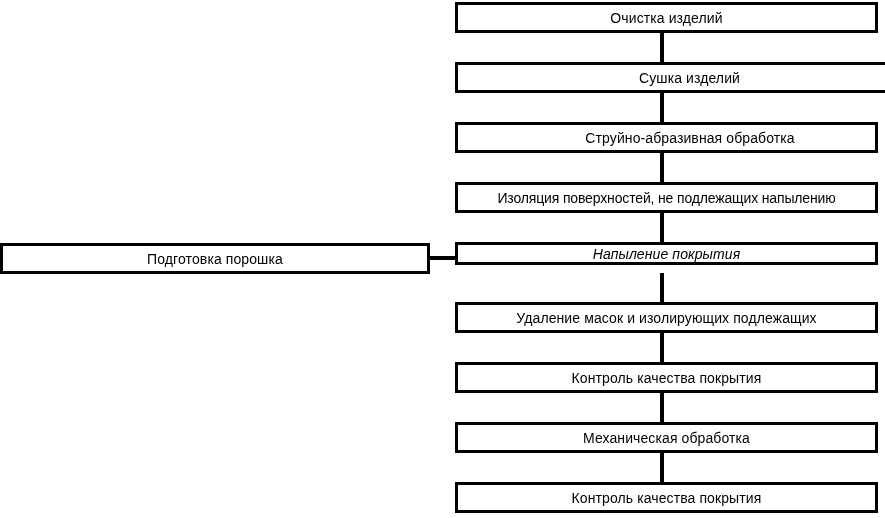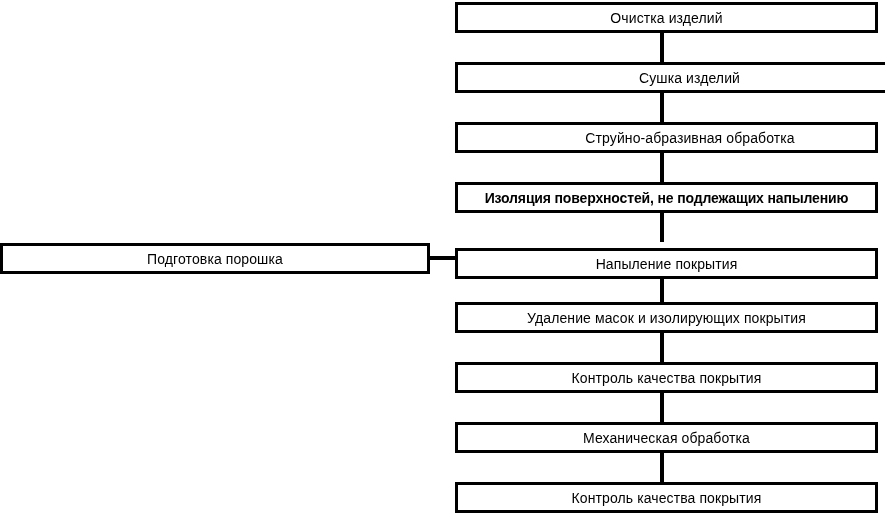--- a/index.html
+++ b/index.html
@@ -29,21 +29,21 @@
   }
   .node-label {
     font-size: 14px;
     line-height: 1;
     color: #000000;
     white-space: nowrap;
     letter-spacing: 0.1px;
   }
   
   .node.tight .node-label {
-    font-weight: bold;
+    font-weight: normal;
     font-size: 14px;
     letter-spacing: -0.15px;
   }
 
   
   .v-link {
     position: absolute;
     width: 4px;
     background: #000000;
     z-index: 1;
@@ -80,26 +80,26 @@
   </div>
 
   <div class="node" style="left:455px; top:122px; width:423px; height:31px;padding-left:47px;">
     <span class="node-label">Струйно-абразивная обработка</span>
   </div>
 
   <div class="node tight" style="left:455px; top:182px; width:423px; height:31px;">
     <span class="node-label">Изоляция поверхностей, не подлежащих напылению</span>
   </div>
 
-  <div class="node" style="left:455px; top:248px; width:423px; height:31px;">
+  <div class="node" style="left:455px; top:242px; width:423px; height:23px;font-style:italic;">
     <span class="node-label">Напыление покрытия</span>
   </div>
 
   <div class="node" style="left:455px; top:302px; width:423px; height:31px;">
-    <span class="node-label">Удаление масок и изолирующих покрытия</span>
+    <span class="node-label">Удаление масок и изолирующих подлежащих</span>
   </div>
 
   <div class="node" style="left:455px; top:362px; width:423px; height:31px;">
     <span class="node-label">Контроль качества покрытия</span>
   </div>
 
   <div class="node" style="left:455px; top:422px; width:423px; height:31px;">
     <span class="node-label">Механическая обработка</span>
   </div>
 

